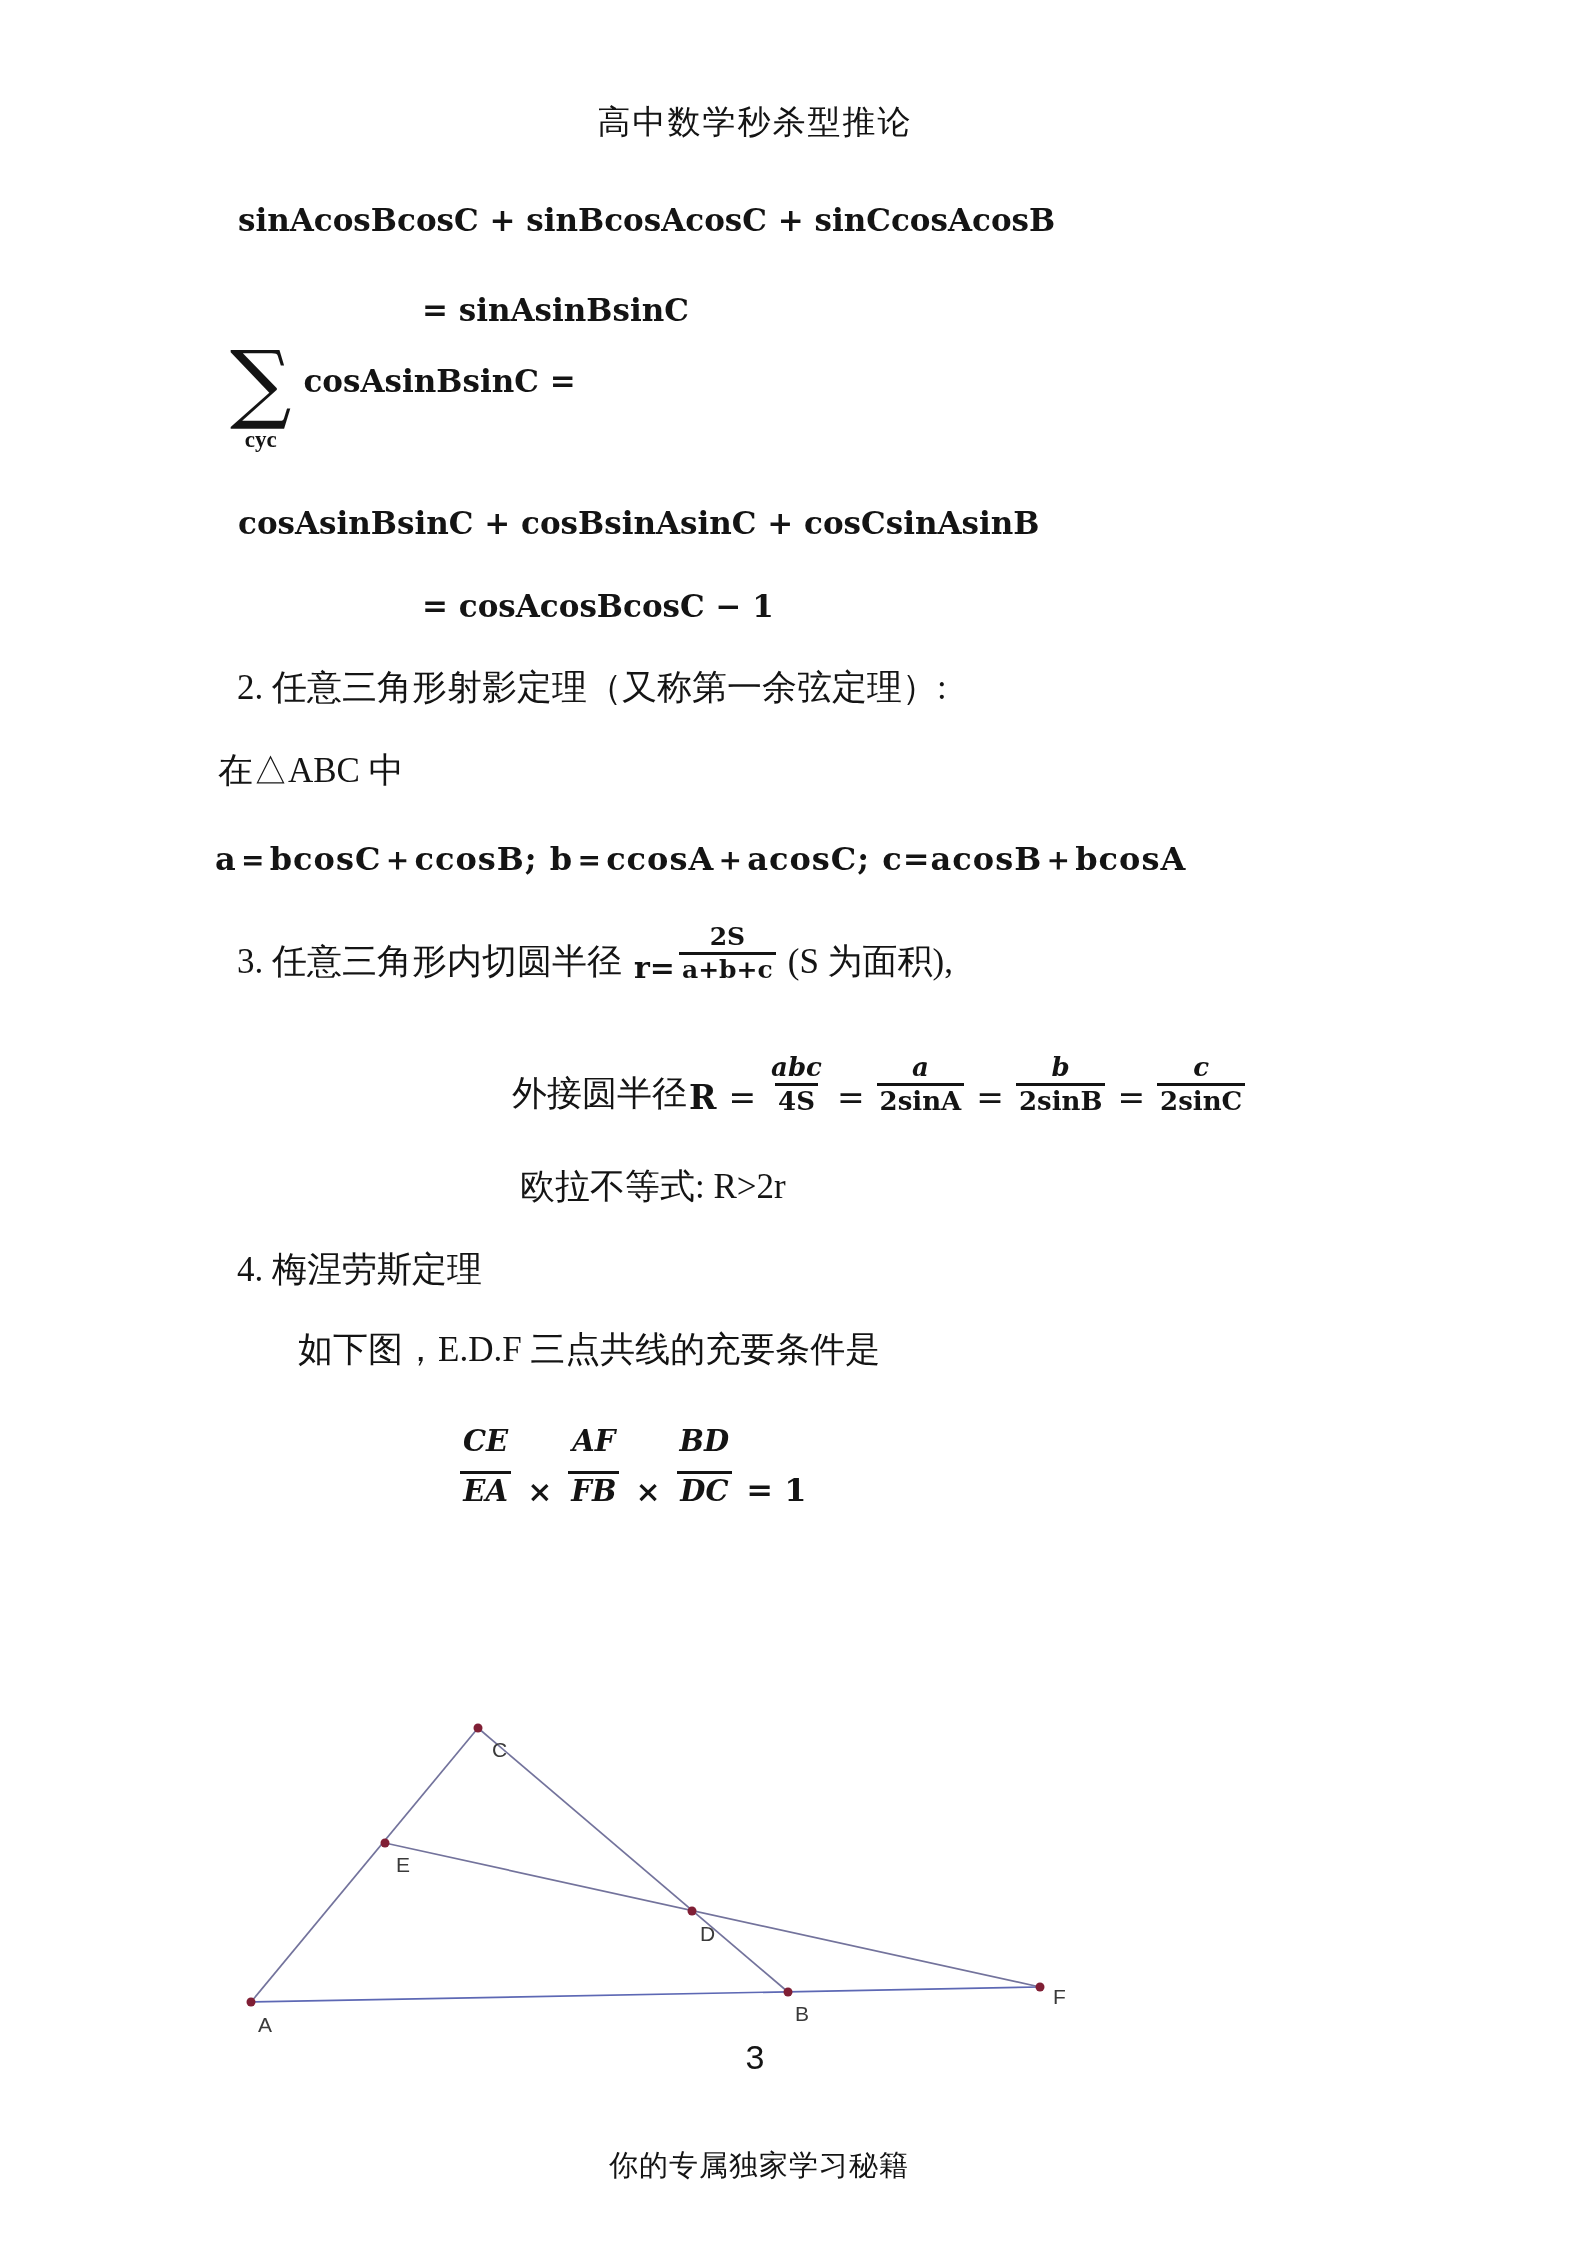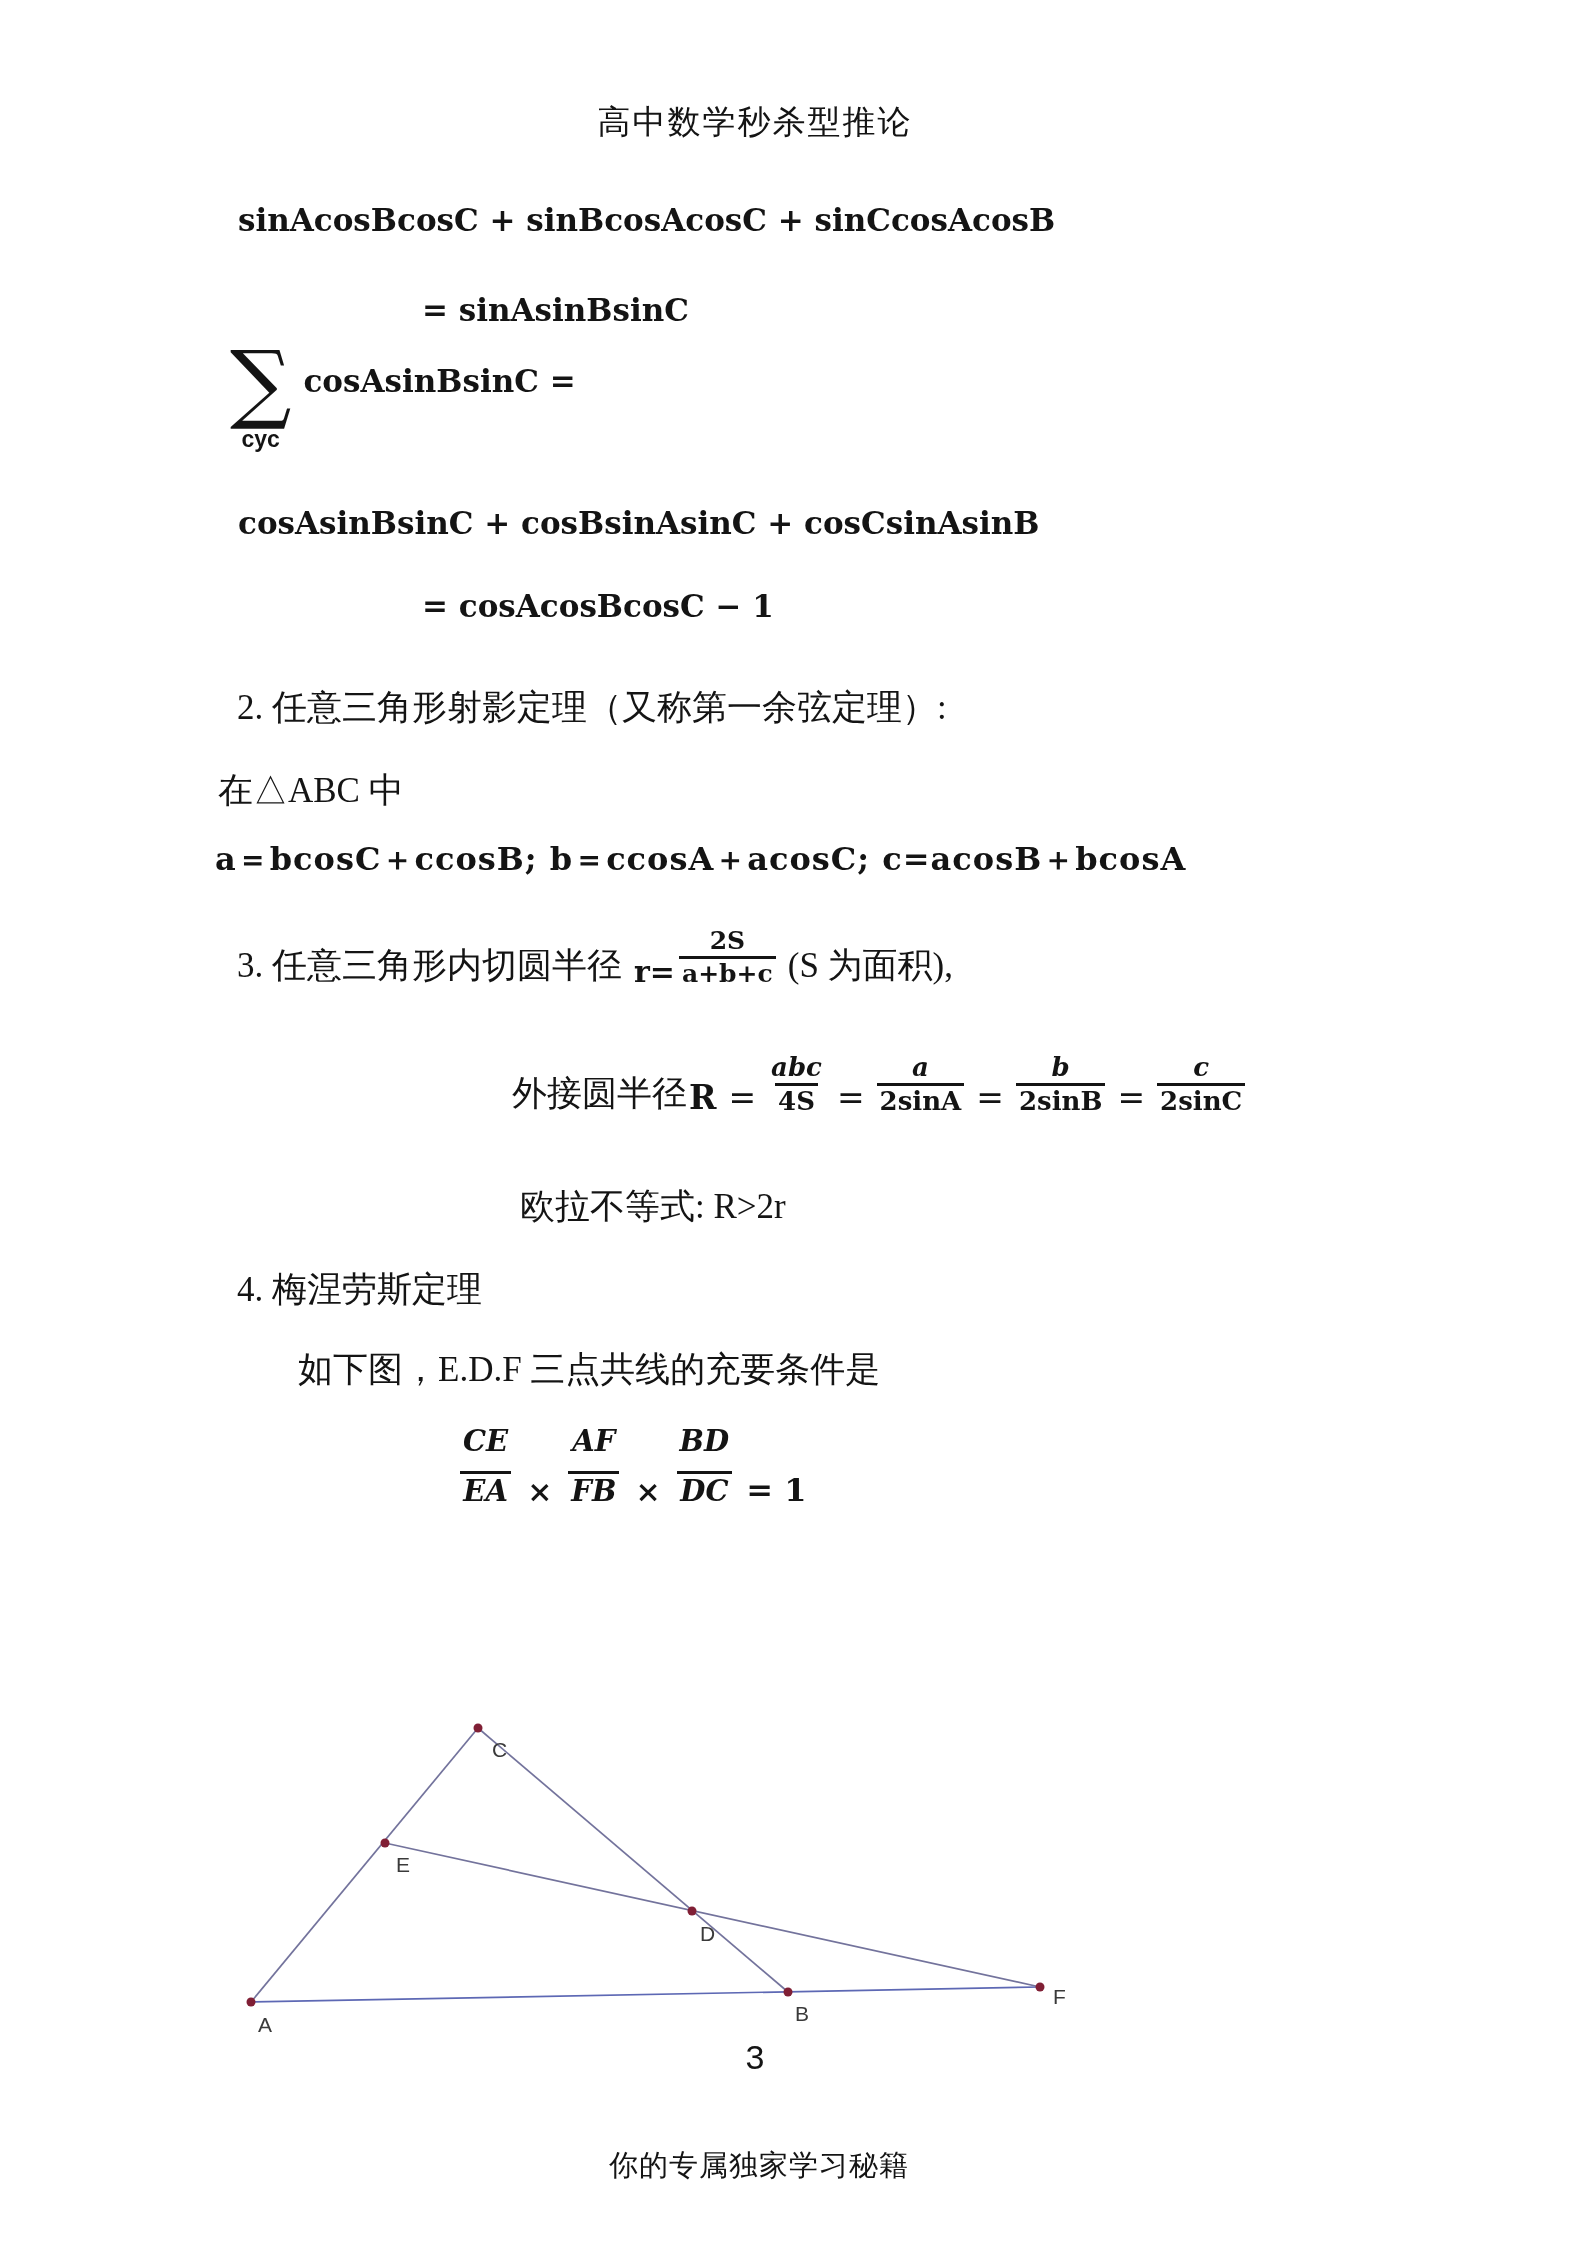--- a/index.html
+++ b/index.html
@@ -3,38 +3,38 @@
 <meta charset="utf-8">
 <style>
   html,body{margin:0;padding:0;background:#ffffff;}
   .page{position:relative;width:1510px;height:2245px;background:#ffffff;color:#141414;overflow:hidden;
         font-family:"Liberation Serif",serif;}
   .abs{position:absolute;white-space:nowrap;}
   .math{font-family:"DejaVu Serif",serif;font-weight:bold;}
   .cjk{font-family:"Liberation Serif",serif;}
   .t31{font-size:31px;}
   .t33{font-size:33px;}
-  .t35{font-size:35px;margin-top:20px;}
+  .t35{font-size:35px;}
   .hdr{position:absolute;left:0;right:0;top:100px;text-align:center;font-size:33px;letter-spacing:2px;}
   .row{display:flex;align-items:flex-end;}
   .frac{display:inline-flex;flex-direction:column;align-items:center;
         font-family:"DejaVu Serif",serif;font-weight:bold;line-height:1.2;}
   .frac .den{border-top:3px solid #141414;padding:0 3px;}
   .frac .num{padding:0 3px;}
   .fr25{font-size:25px;}
   .fr26{font-size:26px;margin-top:20px;}
   .fr29{font-size:29px;}
   .num-it .num{font-style:italic;}
   .all-it .num,.all-it .den{font-style:italic;margin-top:12px;}
   .eq{font-family:"DejaVu Serif",serif;font-size:33px;margin:0 12px;}
   .times{font-family:"DejaVu Serif",serif;font-weight:bold;font-size:30px;margin:0 16px;}
   .sumrow{display:flex;}
   .sigcol{display:flex;flex-direction:column;align-items:center;line-height:1;}
   .sig{font-family:"DejaVu Serif",serif;font-size:86px;line-height:0.95;}
-  .cyc{font-family:Liberation Sans, sans-serif;font-weight:bold;font-size:23px;margin-top:4px;}
+  .cyc{font-family:Liberation Serif, serif;font-weight:bold;font-size:23px;margin-top:4px;}
   .sumbody{align-self:center;margin-left:12px;padding-bottom:30px;font-size:31px;}
   .pagenum{position:absolute;left:0;right:0;top:2038px;text-align:center;
            font-family:"Liberation Sans",sans-serif;font-size:34px;}
   .footer{position:absolute;left:0;right:0;top:2146px;text-align:center;font-size:29px;letter-spacing:1px;padding-left:8px;}
 </style>
 </head>
 <body>
 
 <div class="page">
 

